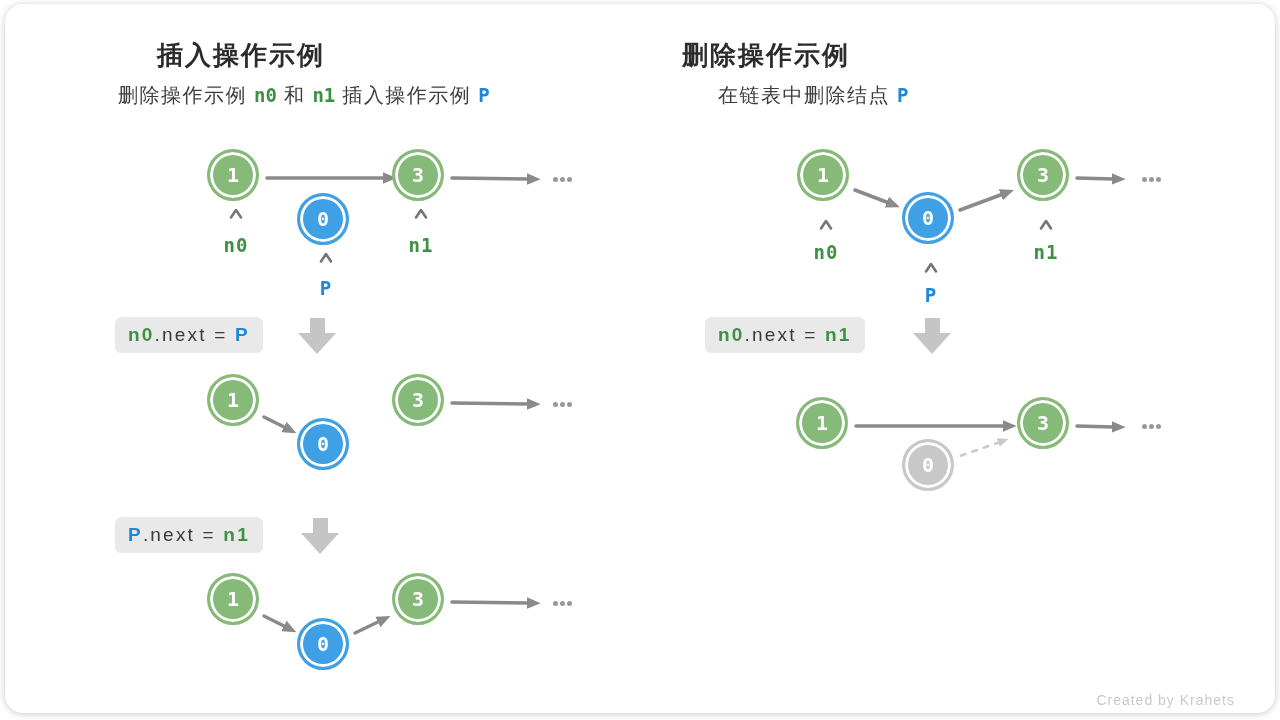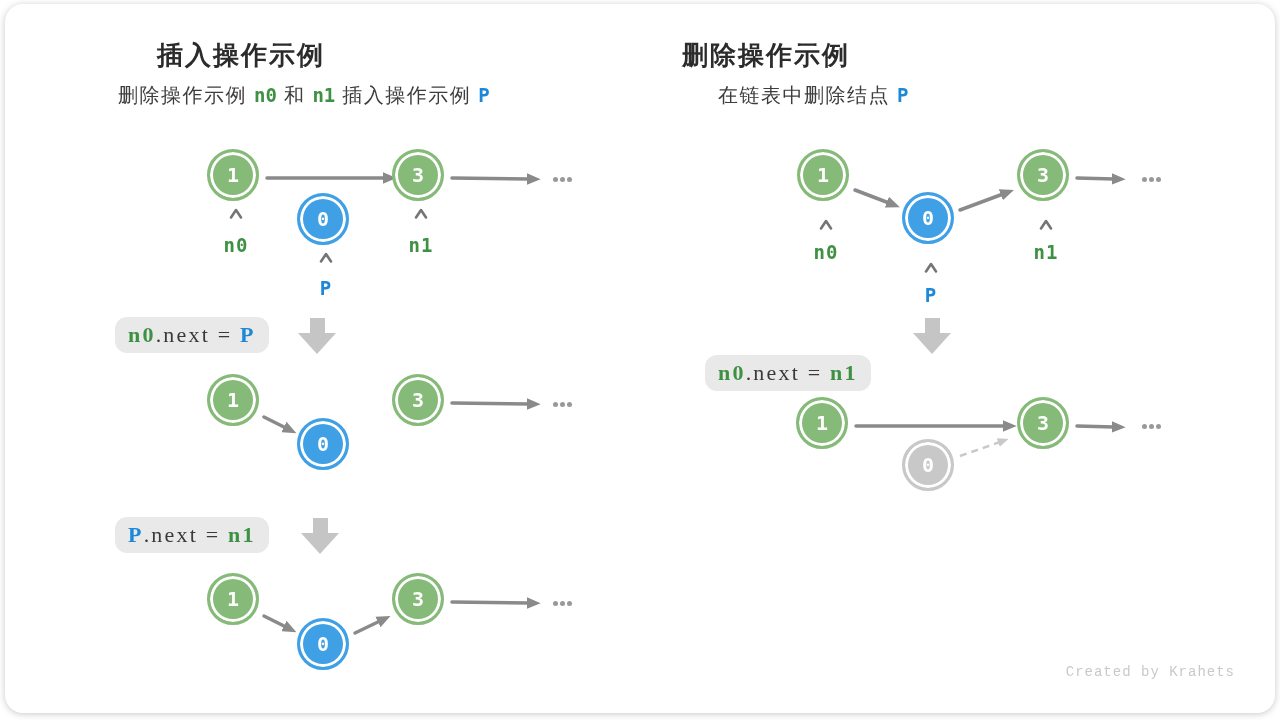--- a/index.html
+++ b/index.html
@@ -30,39 +30,39 @@
   
   .ref-label { position:absolute; transform:translateX(-50%);
                font-family:"DejaVu Sans Mono", monospace; font-size:19px; font-weight:700;
                line-height:1; letter-spacing:1px; }
   .green-text { color:#3e9142; }
   .blue-text  { color:#1e88d8; }
   .caret { position:absolute; }
 
   
   .code-box { position:absolute; display:inline-block; height:36px; line-height:36px;
-              padding:0 13px; border-radius:12px; background:#e9e9e9; white-space:pre;
-              font-family:Liberation Serif, serif; font-size:22px; color:#3a3a3a;
+              padding:0 13px; border-radius:6px; background:#e9e9e9; white-space:pre;
+              font-family:Liberation Sans, sans-serif; font-size:19px; color:#3a3a3a;
               letter-spacing:2.2px; }
   .code-box .kw { font-weight:700; }
 
   
   .down-arrow { position:absolute; width:38px; }
   .down-arrow .stem { width:15px; height:15px; background:#c5c5c5; margin:0 auto; }
   .down-arrow .head { width:0; height:0; border-left:19px solid transparent;
                       border-right:19px solid transparent; border-top:21px solid #c5c5c5; }
 
   
   .dots { position:absolute; display:flex; gap:2px; }
   .dots i { width:5px; height:5px; border-radius:50%; background:#999999; }
 
   .arrows { position:absolute; left:0; top:0; width:1280px; height:720px; pointer-events:none; }
 
-  .credit { position:absolute; right:45px; bottom:40px;
-            font-family:Liberation Mono, monospace; font-size:14px; letter-spacing:1px;
+  .credit { position:absolute; right:45px; bottom:12px;
+            font-family:Liberation Sans, sans-serif; font-size:14px; letter-spacing:1px;
             color:#c9c9c9; }
 </style>
 </head>
 <body>
 
 <div class="page">
   <div class="card"></div>
 
   <svg class="arrows">
     <defs>
@@ -168,21 +168,21 @@
     <svg class="caret" style="left:924px; top:262px;" width="14" height="11">
       <path d="M2,9.5 L7,2 L12,9.5" stroke="#757575" stroke-width="2.6" fill="none" stroke-linecap="round" stroke-linejoin="round"></path>
       </svg>
     <svg class="caret" style="left:1039px; top:219px;" width="14" height="11">
       <path d="M2,9.5 L7,2 L12,9.5" stroke="#757575" stroke-width="2.6" fill="none" stroke-linecap="round" stroke-linejoin="round"></path>
       </svg>
     <span class="ref-label green-text" style="left:826px; top:243px;">n0</span>
     <span class="ref-label blue-text" style="left:931px; top:286px;">P</span>
     <span class="ref-label green-text" style="left:1046px; top:243px;">n1</span>
 
-    <div class="code-box" style="left:705px; top:317px;margin-top:38px;"><span class="kw green-text">n0</span><span>.next = </span><span class="kw green-text">n1</span></div>
+    <div class="code-box" style="left:705px; top:317px;"><span class="kw green-text">n0</span><span>.next = </span><span class="kw green-text">n1</span></div>
     <div class="down-arrow" style="left:913px; top:318px;">
       <div class="stem"></div>
         <div class="head"></div>
       </div>
 
     <div class="node green" style="left:796px; top:397px;">1</div>
     <div class="node gray" style="left:902px; top:439px;">0</div>
     <div class="node green" style="left:1017px; top:397px;">3</div>
     <div class="dots" style="left:1142px; top:424px;">
         <i></i>

